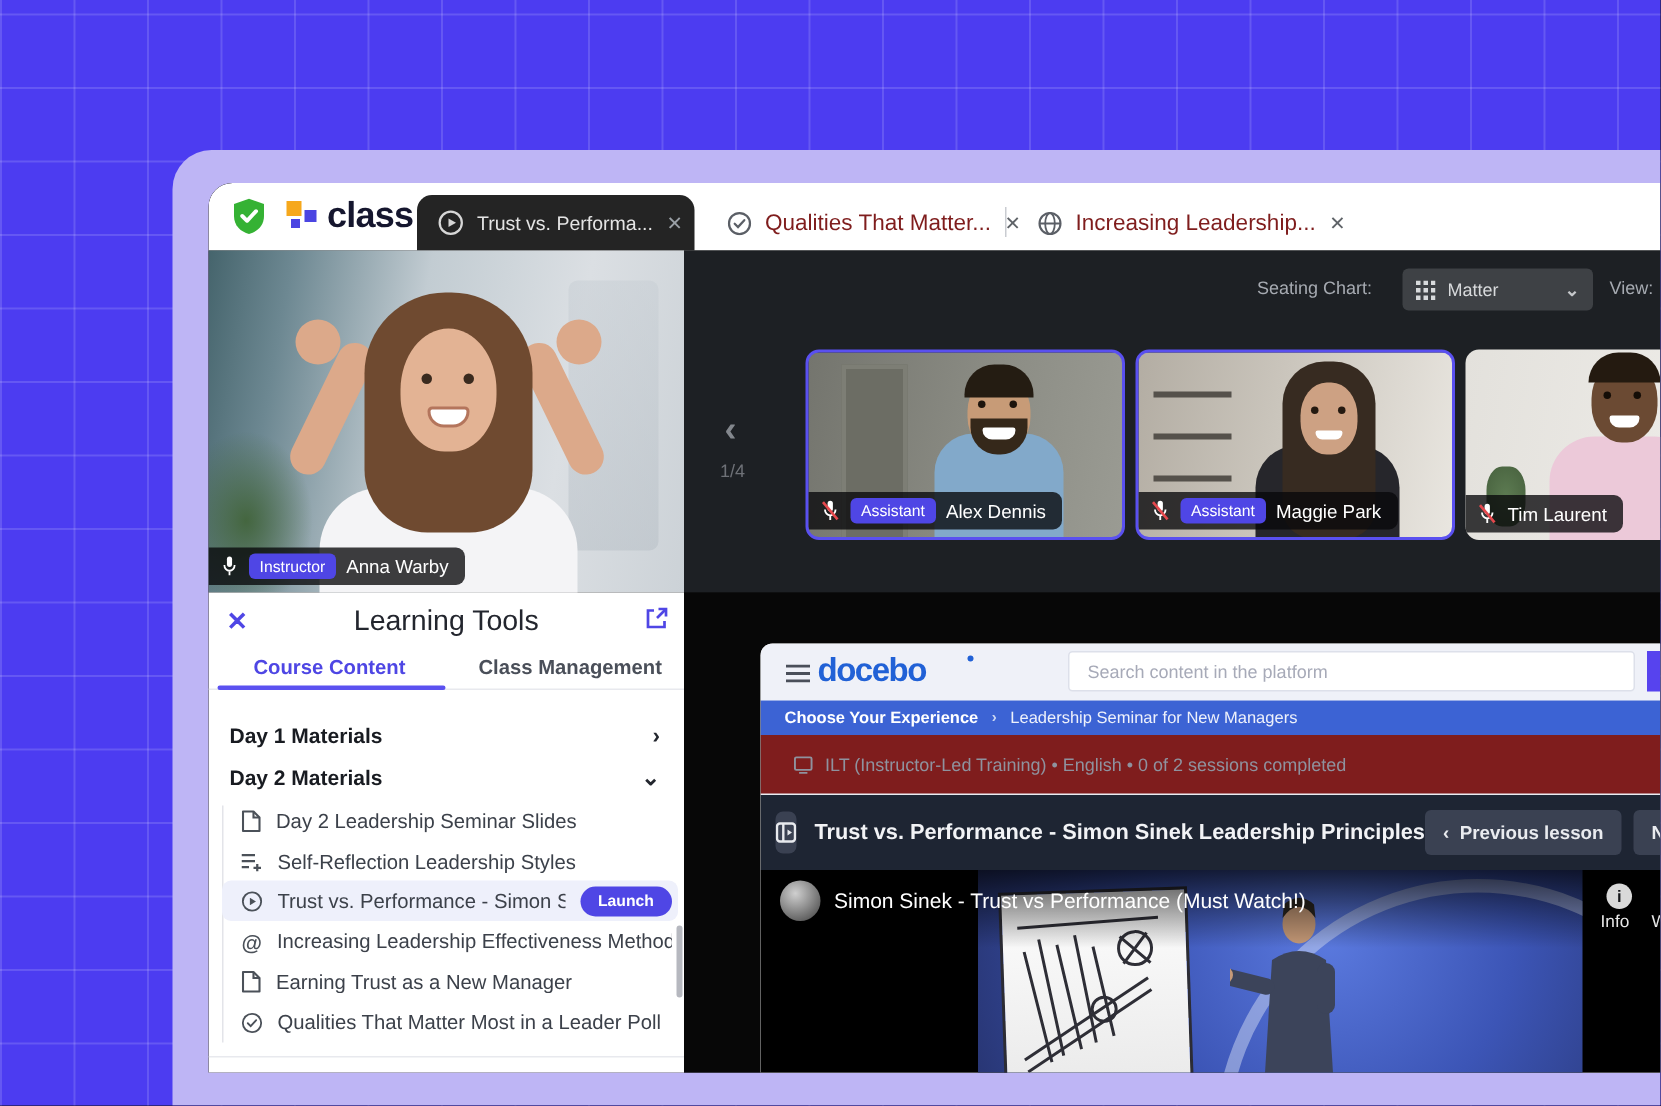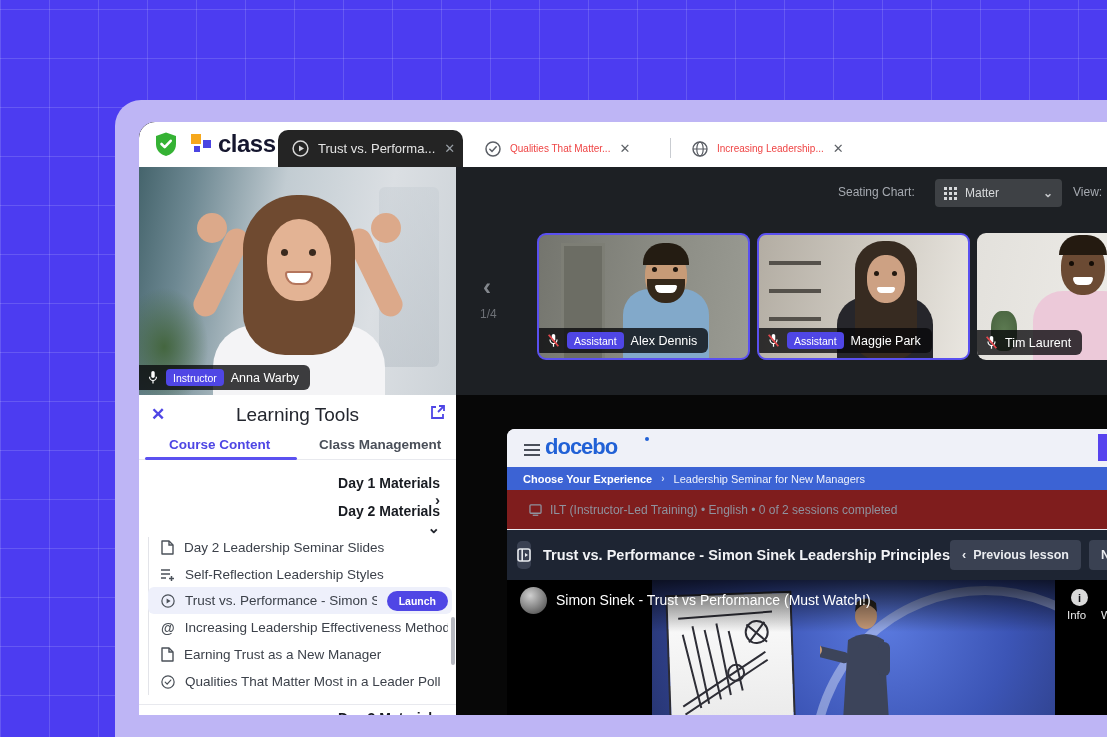--- a/index.html
+++ b/index.html
@@ -16,21 +16,21 @@
   .abs{position:absolute;}
   .frame{left:115px;top:100px;width:992px;height:637px;background:#beb5f5;border-radius:26px 0 0 0;}
   .window{left:139px;top:122px;width:968px;height:593px;background:#101113;border-radius:16px 0 0 0;overflow:hidden;}
 
   
   .tabbar{left:0;top:0;width:968px;height:45px;background:#fff;border-radius:16px 0 0 0;}
   .tab-active{left:139px;top:8px;width:185px;height:37px;background:#242424;border-radius:10px 10px 0 0;display:flex;align-items:center;padding:0 12px 0 14px;gap:9px;}
   .tab-active .lbl{color:#e4e4e4;font-size:13px;white-space:nowrap;flex:1;}
   .tab-x{color:#9aa0a6;font-size:13px;cursor:pointer;}
   .tab-plain{top:8px;height:37px;display:flex;align-items:center;gap:9px;padding:0 10px;}
-  .tab-plain .lbl{color:#ef4444;font-size:10px;white-space:nowrap;}
+  .tab-plain .lbl{color:#7f1d1d;font-size:15px;white-space:nowrap;}
   .tab-plain .tab-x{color:#5f6368;}
   .tab-sep{left:531px;top:16px;width:1px;height:20px;background:#c9ccd1;}
   .brand{left:52px;top:10px;display:flex;align-items:center;gap:5px;}
   .brand-text{font-size:24px;font-weight:700;color:#15162e;letter-spacing:-0.5px;line-height:1;}
   .sq{position:absolute;}
   .logo-squares{position:relative;width:22px;height:24px;}
 
   
   .photo{left:0;top:45px;width:317px;height:228px;overflow:hidden;background:linear-gradient(100deg,#45646c 0%,#6d8892 16%,#c2ccd2 42%,#dbdfe3 72%,#ccd2d7 100%);}
   .conf{left:317px;top:45px;width:651px;height:228px;background:#1d2024;overflow:hidden;}
@@ -47,21 +47,21 @@
   .badge{background:#4f46e5;color:#fff;font-size:10.5px;padding:2.5px 7px;border-radius:4px;white-space:nowrap;}
 
   
   .panel{left:0;top:273px;width:317px;height:342px;background:#fff;}
   .panel-title{font-size:19px;color:#23262e;font-weight:500;}
   .ptab{font-size:13.5px;font-weight:700;cursor:pointer;}
   .ptab.on{color:#4e46e4;}
   .ptab.off{color:#4a4f59;}
   .tabs-underline{left:6px;top:62px;width:152px;height:3px;background:#5b51f0;border-radius:2px;}
   .tabs-border{left:0;top:64px;width:317px;height:1px;background:#e8e9ee;}
-  .dayrow{left:0;width:317px;height:30px;display:flex;align-items:flex-end;padding:0 16px 0 14px;cursor:pointer;flex-direction:column;}
+  .dayrow{left:0;width:317px;height:30px;display:flex;align-items:center;padding:0 16px 0 14px;cursor:pointer;}
   .dayrow .dl{font-size:14px;font-weight:700;color:#181b21;flex:1;}
   .dayrow .dc{font-size:15px;color:#23262e;font-weight:700;}
   .itemrow{left:12px;width:297px;height:27px;display:flex;align-items:center;gap:10px;padding-left:10px;cursor:pointer;}
   .itemrow .il{font-size:13.5px;color:#3c414a;white-space:nowrap;overflow:hidden;flex:1;}
   .item-hl{left:9px;width:304px;height:27px;background:#eef0fb;border-radius:6px;}
   .indent-line{left:9px;width:1px;background:#e3e4e9;}
   .launch{background:#4f46e5;color:#fff;font-size:10.5px;font-weight:700;border:none;border-radius:11px;padding:4px 12px;cursor:pointer;}
   .scroll-thumb{right:1px;width:4px;height:48px;background:#b6b8bf;border-radius:3px;}
 
   
@@ -288,20 +288,21 @@
         <svg width="16" height="12" viewBox="0 0 16 12">
             <g stroke="#4a4f5a" stroke-width="2">
               <line x1="0" y1="1" x2="16" y2="1"></line>
               <line x1="0" y1="6" x2="16" y2="6"></line>
               <line x1="0" y1="11" x2="16" y2="11"></line>
             </g>
           </svg>
       </span>
       <span class="abs dlogo" style="left:38px;top:7px;">docebo</span>
       <span class="abs" style="left:138px;top:8px;width:4px;height:4px;background:#2161d6;border-radius:50%;"></span>
+      <input class="abs dsearch" placeholder="Search content in the platform" style="">
       <button class="abs dsearch-btn"></button>
     </div>
 
     <div class="abs dcrumb">
       <span class="c1">Choose Your Experience</span>
       <span class="cs">›</span>
       <span class="c2">Leadership Seminar for New Managers</span>
     </div>
 
     <div class="abs dmeta">

